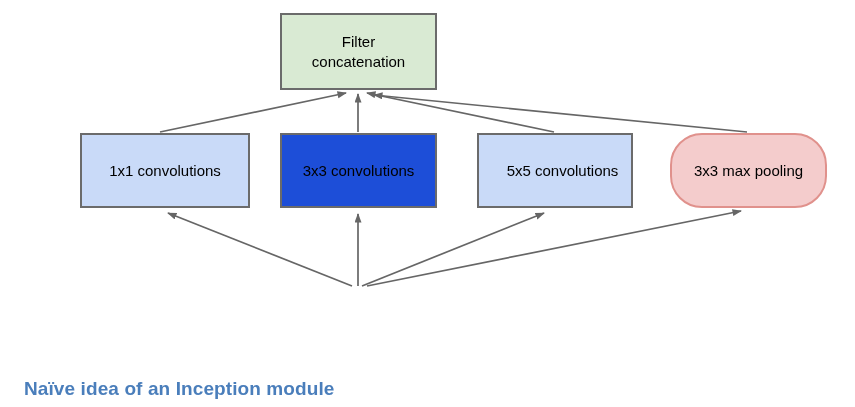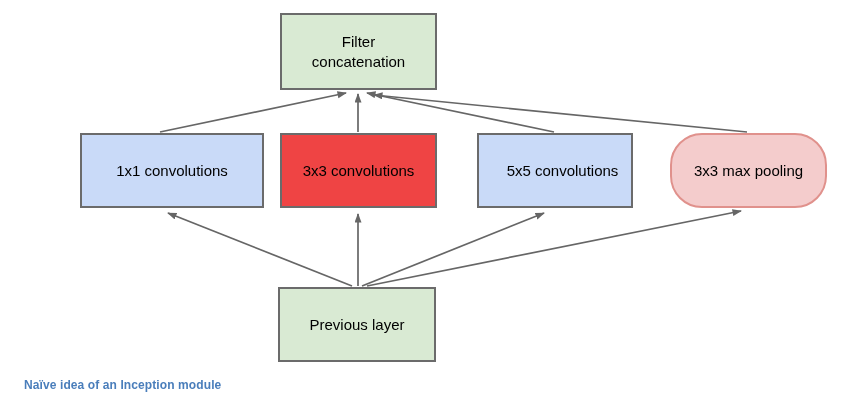--- a/index.html
+++ b/index.html
@@ -30,30 +30,30 @@
     display: flex;
     align-items: center;
     justify-content: center;
     text-align: center;
     font-size: 15px;
     line-height: 1.3;
     color: #000000;
     white-space: pre-line;
   }
   #node-filter-concat { left: 280px; top: 13px;  width: 157px; height: 77px; }
-  #node-conv1x1      { left: 80px;  top: 133px; width: 184px; height: 75px; }
+  #node-conv1x1      { left: 80px;  top: 133px; width: 170px; height: 75px; }
   #node-conv3x3      { left: 280px; top: 133px; width: 157px; height: 75px; }
   #node-conv5x5      { left: 477px; top: 133px; width: 156px; height: 75px; padding-left: 15px; }
   #node-maxpool3x3   { left: 670px; top: 133px; width: 157px; height: 75px; border-radius: 32px; }
   #node-previous     { left: 278px; top: 287px; width: 158px; height: 75px; }
   .caption {
     position: absolute;
     left: 24px;
     top: 378px;
-    font-size: 12px;
+    font-size: 19px;
     font-weight: bold;
     letter-spacing: 0.1px;
   }
 </style>
 </head>
 <body>
 
 <div class="canvas">
 
   <svg class="edges-layer" width="855" height="407" viewBox="0 0 855 407" xmlns="http://www.w3.org/2000/svg">
@@ -76,31 +76,28 @@
 
   <div class="node" id="node-filter-concat" style="background: rgb(217, 234, 211); border-color: rgb(107, 107, 107);">
     <span>Filter
 concatenation</span>
   </div>
 
   <div class="node" id="node-conv1x1" style="background: rgb(201, 218, 248); border-color: rgb(107, 107, 107);">
     <span>1x1 convolutions</span>
   </div>
 
-  <div class="node" id="node-conv3x3" style="background: #ef4444; border-color: rgb(107, 107, 107);">
+  <div class="node" id="node-conv3x3" style="background: #1d4ed8; border-color: rgb(107, 107, 107);">
     <span>3x3 convolutions</span>
   </div>
 
   <div class="node" id="node-conv5x5" style="background: rgb(201, 218, 248); border-color: rgb(107, 107, 107);">
     <span>5x5 convolutions</span>
   </div>
 
   <div class="node" id="node-maxpool3x3" style="background: rgb(244, 204, 204); border-color: rgb(224, 145, 140);">
     <span>3x3 max pooling</span>
   </div>
 
-  <div class="node" id="node-previous" style="background: rgb(217, 234, 211); border-color: rgb(107, 107, 107);">
-    <span>Previous layer</span>
-  </div>
 
   <div class="caption" id="diagram-caption" style="color: rgb(74, 126, 187);">Naïve idea of an Inception module</div>
 
 </div>
 
 </body></html>

